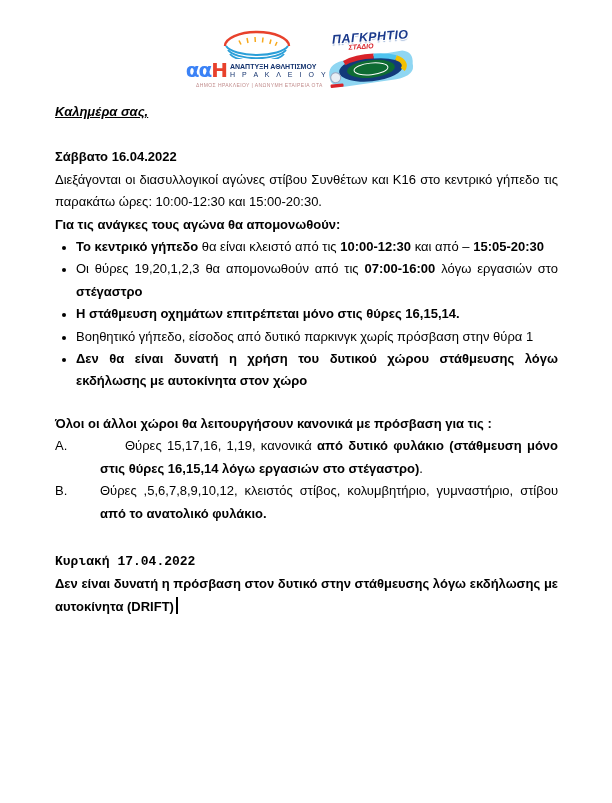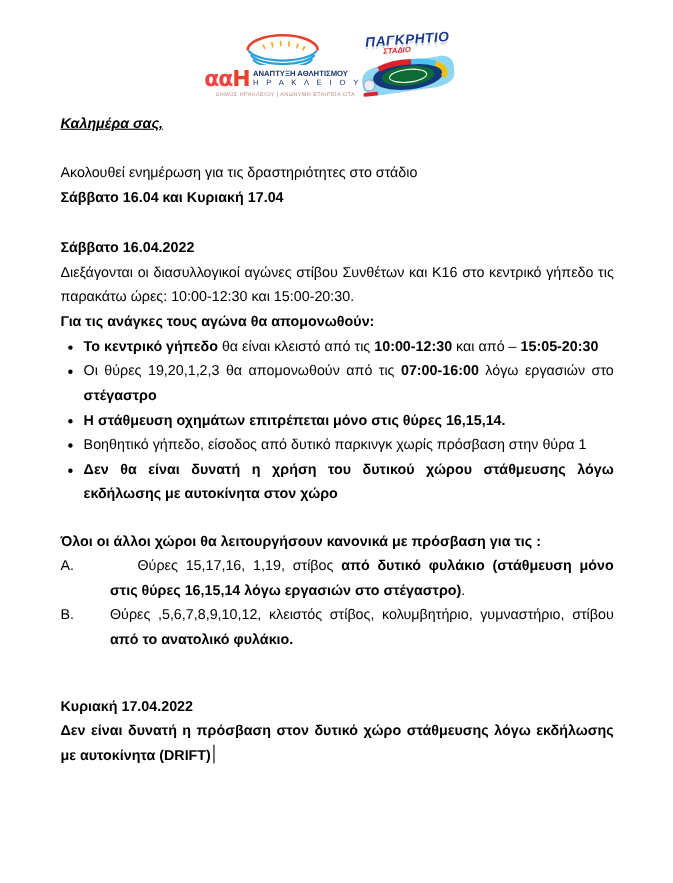--- a/index.html
+++ b/index.html
@@ -8,21 +8,21 @@
   .page {
     position:relative; width:612px; height:803px; margin:0 auto;
     background:#ffffff; color:#000; overflow:hidden;
   }
 
   
   .logos { display:flex; justify-content:center; align-items:flex-start; gap:6px; padding-top:27px; margin-bottom:4px; }
   .logo-aah { width:122px; text-align:center; }
   .aah-row { display:flex; align-items:center; justify-content:center; gap:3px; margin-top:-2px; }
   .aah-acronym { font-weight:bold; font-size:20px; line-height:18px; letter-spacing:-1px; font-family:"DejaVu Sans", sans-serif; }
-  .aah-acronym .blue { color:#ef4444;margin-top:39px; }
+  .aah-acronym .blue { color:#3b82f6;margin-top:39px; }
   .aah-acronym .red  { color:#e8412c; }
   .aah-text { text-align:left; color:#14336e; }
   .aah-text .l1 { font-size:7px; font-weight:bold; white-space:nowrap; }
   .aah-text .l2 { font-size:7px; letter-spacing:2.6px; white-space:nowrap; margin-top:1px; }
   .aah-sub { font-size:5px; color:#c18c8c; letter-spacing:0.4px; margin-top:3px; white-space:nowrap; }
 
   .logo-pagritio { width:92px; text-align:center; position:relative; }
   .pg-title {
     display:inline-block; font-size:12.5px; font-weight:bold; font-style:italic;
     color:#1b3a8c; transform:rotate(-4deg); letter-spacing:0.4px;
@@ -46,21 +46,21 @@
   ul.bullets { list-style:disc outside; padding-left:21px; }
   ul.bullets li { text-align:justify; padding-left:0; }
   ul.bullets li::marker { font-size:12px; }
 
   .others-head { margin-top:20px; }
   .abitem { display:flex; }
   .abitem .marker { flex:0 0 45px; }
   .abitem .abtext { flex:1; text-align:justify; }
   .abitem.extra-indent .abtext { text-indent:25px; }
 
-  .sunday { margin-top:38px; }
+  .sunday { margin-top:26px;font-family:Liberation Mono, monospace; }
 
   .cursor { display:inline-block; width:1.7px; height:17px; background:#000; vertical-align:-3px; margin-left:2px; }
 </style>
 </head>
 <body>
 
 <div class="page">
 
   <header class="logos">
 
@@ -106,46 +106,42 @@
         </g>
       </svg>
     </div>
 
   </header>
 
   <main class="content">
 
     <p class="greeting"><span>Καλημέρα σας,</span></p>
 
-    <p class="intro">
-      <span>Ακολουθεί ενημέρωση για τις δραστηριότητες  στο στάδιο</span><br>
-      <b>Σάββατο  16.04 και Κυριακή 17.04</b>
-    </p>
 
     <p><b>Σάββατο  16.04.2022</b></p>
     <p class="just"><span>Διεξάγονται  οι διασυλλογικοί αγώνες στίβου  Συνθέτων και Κ16 στο κεντρικό γήπεδο τις παρακάτω ώρες:  10:00-12:30  και  15:00-20:30.</span></p>
     <p><b>Για τις ανάγκες τους αγώνα θα απομονωθούν:</b></p>
 
     <ul class="bullets">
       <li><b>Το κεντρικό γήπεδο</b><span> θα είναι κλειστό από τις </span><b>10:00-12:30</b><span> και από – </span><b>15:05-20:30</b></li>
       <li><span>Οι θύρες  19,20,1,2,3  θα απομονωθούν από τις  </span><b>07:00-16:00</b><span> λόγω εργασιών στο </span><b>στέγαστρο</b></li>
       <li><b>Η στάθμευση οχημάτων επιτρέπεται μόνο στις θύρες 16,15,14.</b></li>
       <li><span>Βοηθητικό γήπεδο, είσοδος από δυτικό παρκινγκ χωρίς πρόσβαση στην θύρα 1</span></li>
       <li><b>Δεν θα είναι δυνατή η χρήση του δυτικού χώρου στάθμευσης λόγω εκδήλωσης με αυτοκίνητα στον χώρο</b></li>
     </ul>
 
     <p class="others-head just"><b>Όλοι οι άλλοι χώροι θα λειτουργήσουν  κανονικά με πρόσβαση για τις :</b></p>
 
     <div class="abitem extra-indent">
       <span class="marker">Α.</span>
-      <div class="abtext"><span>Θύρες 15,17,16, 1,19, στίβος  </span><b>από δυτικό φυλάκιο (στάθμευση μόνο στις θύρες 16,15,14 λόγω εργασιών στο στέγαστρο)</b><span>.</span></div>
+      <div class="abtext"><span>Θύρες 15,17,16, 1,19, κανονικά  </span><b>από δυτικό φυλάκιο (στάθμευση μόνο στις θύρες 16,15,14 λόγω εργασιών στο στέγαστρο)</b><span>.</span></div>
     </div>
 
     <div class="abitem">
       <span class="marker">Β.</span>
       <div class="abtext"><span>Θύρες  ,5,6,7,8,9,10,12,  κλειστός στίβος, κολυμβητήριο, γυμναστήριο, στίβου </span><b>από το ανατολικό φυλάκιο.</b></div>
     </div>
 
     <p class="sunday"><b>Κυριακή  17.04.2022</b></p>
-    <p class="just"><b>Δεν είναι δυνατή η πρόσβαση στον δυτικό χώρο στάθμευσης λόγω εκδήλωσης με αυτοκίνητα  (DRIFT)</b><span class="cursor"></span></p>
+    <p class="just"><b>Δεν είναι δυνατή η πρόσβαση στον δυτικό στην στάθμευσης λόγω εκδήλωσης με αυτοκίνητα  (DRIFT)</b><span class="cursor"></span></p>
 
   </main>
 </div>
 
 </body></html>

